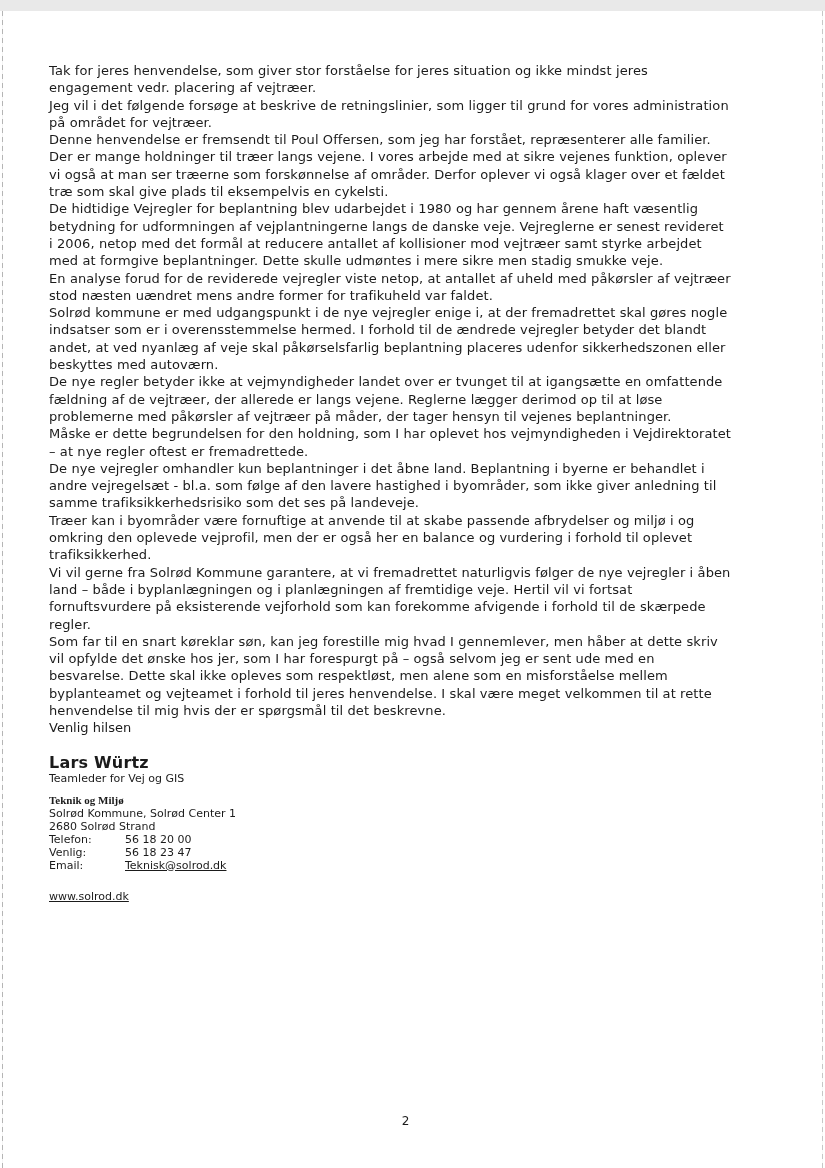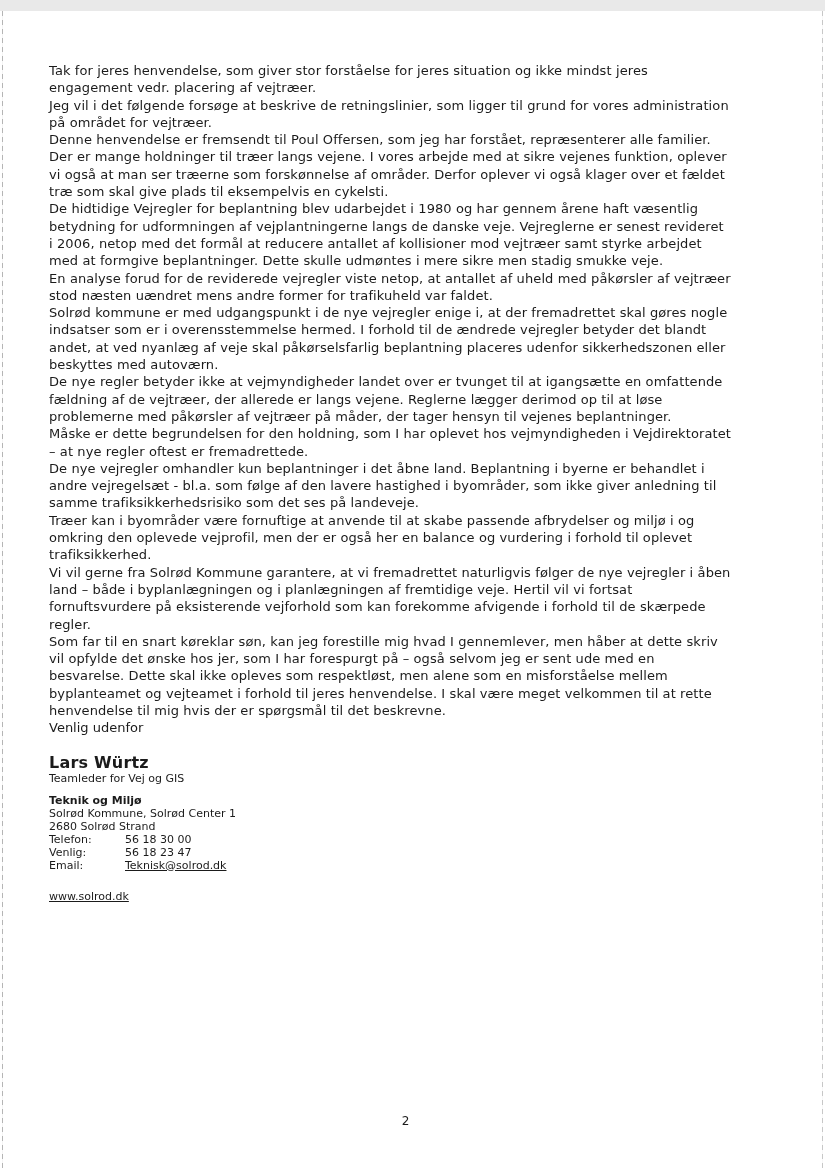--- a/index.html
+++ b/index.html
@@ -66,21 +66,21 @@
   }
   .sender-title {
     margin: 0 0 9px 0;
     font-size: 11px;
     line-height: 13px;
   }
   .sig-block {
     font-size: 11px;
     line-height: 13px;
   }
-  .sig-dept { font-weight: bold; }
+  .sig-dept { font-weight: bold; font-family: Liberation Serif, serif; }
   .contact-row { display: flex; align-items: center; }
   .contact-label { width: 76px; flex: 0 0 76px; }
   .contact-value {}
   a.doc-link, .underlined {
     color: #1b1b1b;
   }
   .footer-site {
     margin-top: 18px;
     font-size: 11px;
     line-height: 13px;
@@ -136,33 +136,33 @@
     <p class="body-par mb-p8">Vi vil gerne fra Solrød Kommune garantere, at vi fremadrettet naturligvis følger de nye vejregler i åben
 land – både i byplanlægningen og i planlægningen af fremtidige veje. Hertil vil vi fortsat
 fornuftsvurdere på eksisterende vejforhold som kan forekomme afvigende i forhold til de skærpede
 regler.</p>
     <p class="body-par mb-p9">Som far til en snart køreklar søn, kan jeg forestille mig hvad I gennemlever, men håber at dette skriv
 vil opfylde det ønske hos jer, som I har forespurgt på – også selvom jeg er sent ude med en
 besvarelse. Dette skal ikke opleves som respektløst, men alene som en misforståelse mellem
 byplanteamet og vejteamet i forhold til jeres henvendelse. I skal være meget velkommen til at rette
 henvendelse til mig hvis der er spørgsmål til det beskrevne.</p>
 
-    <p class="closing">Venlig udenfor</p>
+    <p class="closing">Venlig hilsen</p>
 
     <p class="sender-name">Lars Würtz</p>
     <p class="sender-title">Teamleder for Vej og GIS</p>
 
     <div class="sig-block">
       <div class="sig-dept">Teknik og Miljø</div>
       <div>Solrød Kommune, Solrød Center 1</div>
       <div>2680 Solrød Strand</div>
 
       <div class="contact-row">
         <span class="contact-label">Telefon:</span>
-        <span class="contact-value">56 18 30 00</span>
+        <span class="contact-value">56 18 20 00</span>
       </div>
       <div class="contact-row">
         <span class="contact-label">Venlig:</span>
         <span class="contact-value">56 18 23 47</span>
       </div>
       <div class="contact-row">
         <span class="contact-label">Email:</span>
         <a href="#" class="contact-value doc-link">Teknisk@solrod.dk</a>
       </div>
     </div>

